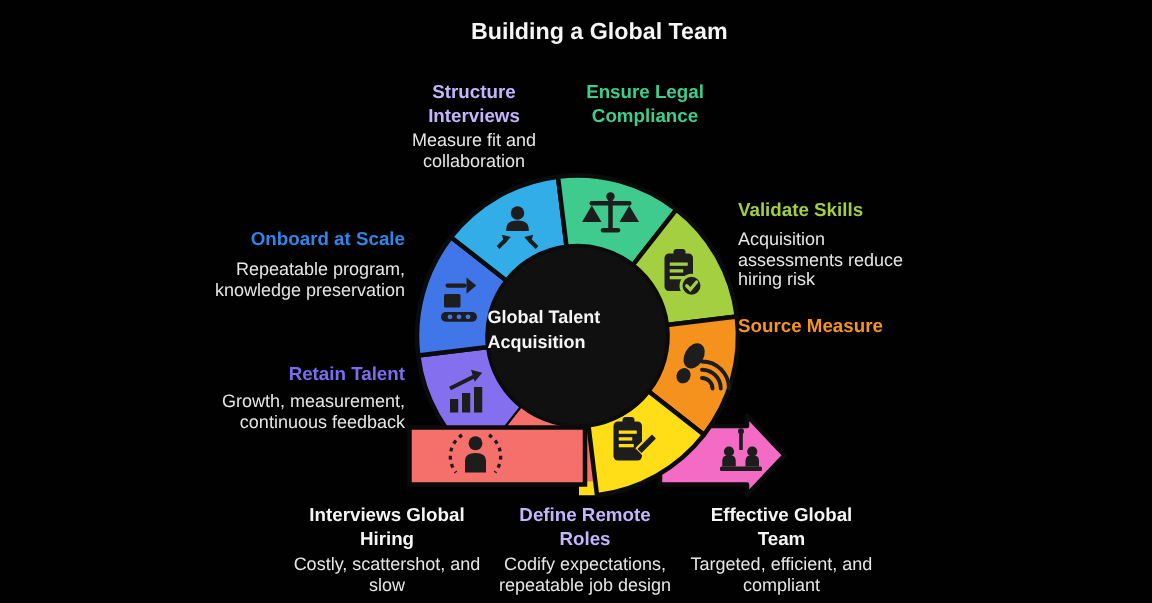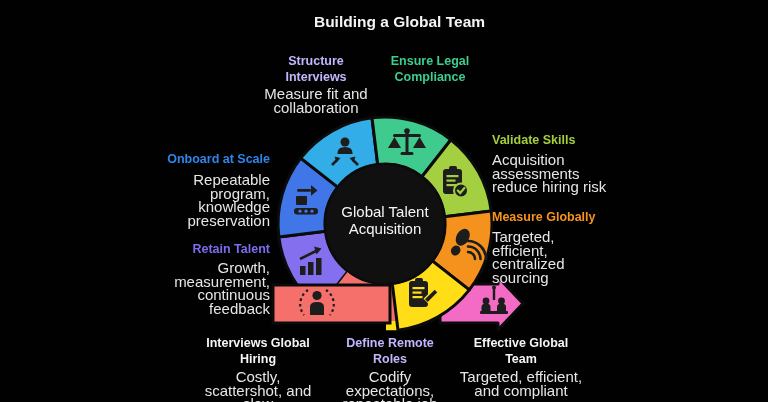--- a/index.html
+++ b/index.html
@@ -2,23 +2,23 @@
 <html><head>
 <meta charset="utf-8">
 <style>
   html,body{margin:0;padding:0;background:#000;}
   #canvas{position:relative;width:768px;height:402px;background:#010101;overflow:hidden;
           font-family:"Liberation Sans",sans-serif;padding-left:31px;}
   svg{position:absolute;left:0;top:0;}
   .txt{position:absolute;}
   .title{left:0;right:0;top:13px;text-align:center;color:#F5F5F5;font-weight:bold;font-size:15.5px;}
   .h{font-weight:bold;font-size:12.5px;line-height:16px;}
-  .s{font-size:15px;line-height:13.5px;color:#E6E6E6;}
-  .ctr{left:325px;top:203px;width:120px;text-align:center;color:#F5F5F5;font-weight:normal;
-       font-size:15px;line-height:17px;}
+  .s{font-size:12px;line-height:13.5px;color:#E6E6E6;}
+  .ctr{left:325px;top:203px;width:120px;color:#F5F5F5;font-weight:bold;
+       font-size:12px;line-height:17px;}
   
   .c-structure{color:#c4b5fd}.c-legal{color:#3BCE8E}.c-validate{color:#A5CE3B}
   .c-source{color:#F7941E}.c-onboard{color:#2E86EA}.c-retain{color:#7C6CEE}
   .c-define{color:#c4b5fd}.c-white{color:#F5F5F5}
   .tc{text-align:center}.tr{text-align:right}.tl{text-align:left}
 </style>
 </head>
 <body>
 
 <div id="canvas">
@@ -144,22 +144,21 @@
   <div class="txt ctr">Global Talent Acquisition</div>
 
   <div class="txt h tc c-structure" style="left:266px;top:53px;width:100px;">Structure Interviews</div>
   <div class="txt s tc" style="left:256px;top:87px;width:120px;">Measure fit and collaboration</div>
 
   <div class="txt h tc c-legal" style="left:378px;top:53px;width:104px;">Ensure Legal Compliance</div>
 
   <div class="txt h tl c-validate" style="left:492px;top:132px;width:150px;">Validate Skills</div>
   <div class="txt s tl" style="left:492px;top:153px;width:118px;">Acquisition assessments reduce hiring risk</div>
 
-  <div class="txt h tl c-source" style="left:492px;top:209px;width:150px;">Measure Globally</div>
-  <div class="txt s tl" style="left:492px;top:230px;width:122px;">Targeted, efficient, centralized sourcing</div>
+  <div class="txt h tl c-source" style="left:492px;top:209px;width:150px;">Source Measure</div>
 
   <div class="txt h tr c-onboard" style="left:120px;top:151px;width:150px;">Onboard at Scale</div>
   <div class="txt s tr" style="left:140px;top:173px;width:130px;">Repeatable program, knowledge preservation</div>
 
   <div class="txt h tr c-retain" style="left:120px;top:241px;width:150px;">Retain Talent</div>
   <div class="txt s tr" style="left:145px;top:261px;width:125px;">Growth, measurement, continuous feedback</div>
 
   <div class="txt h tc c-white" style="left:198px;top:335px;width:120px;">Interviews Global Hiring</div>
   <div class="txt s tc" style="left:195px;top:370px;width:126px;">Costly, scattershot, and slow</div>
 

